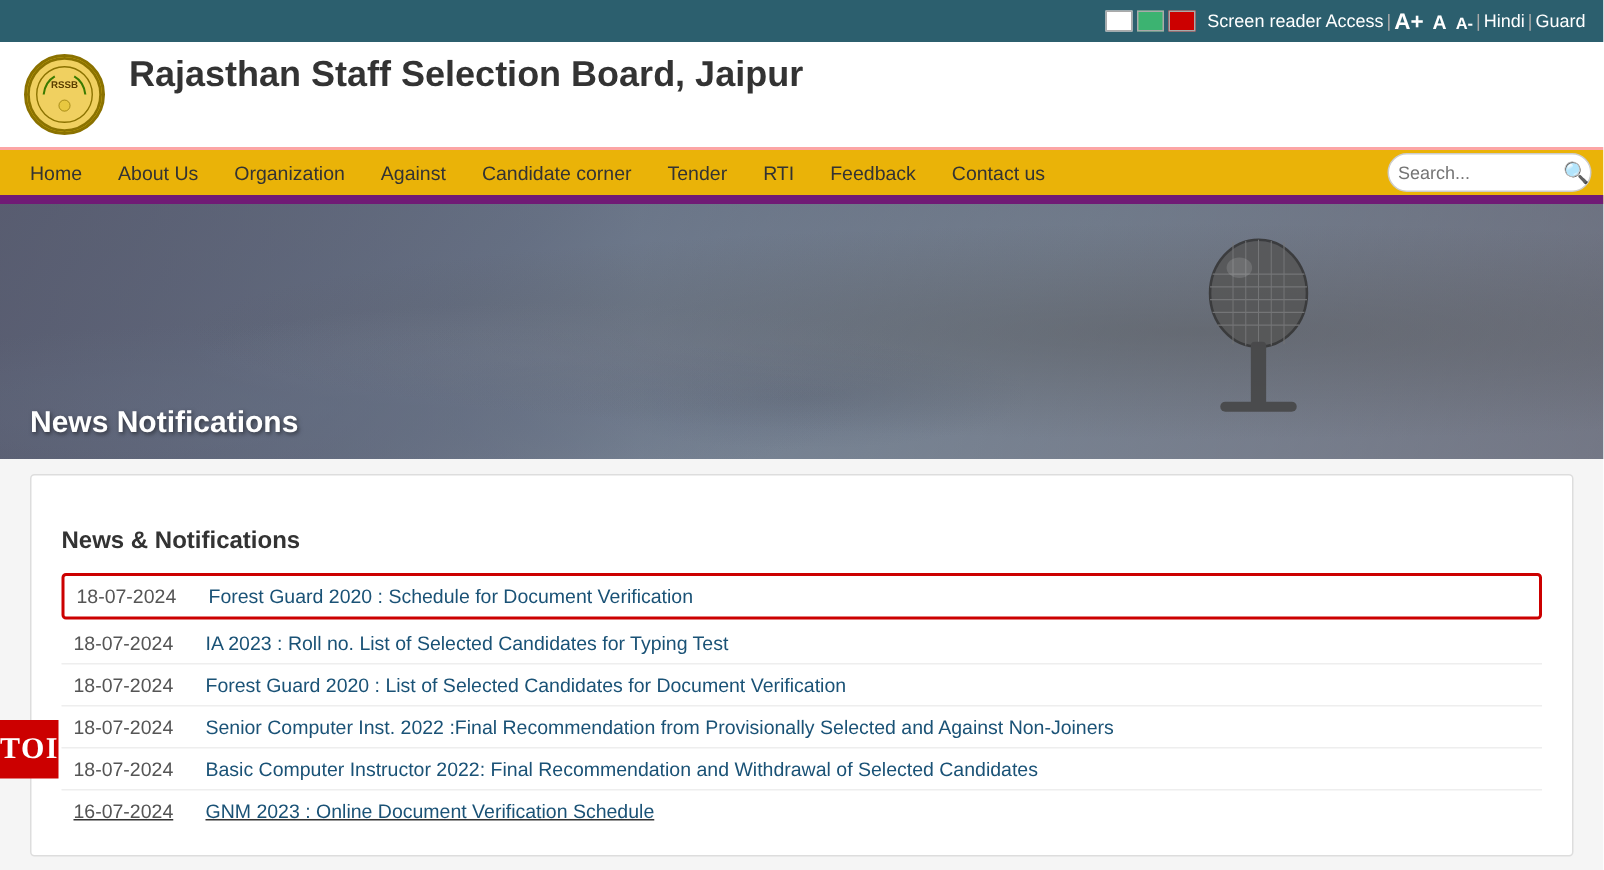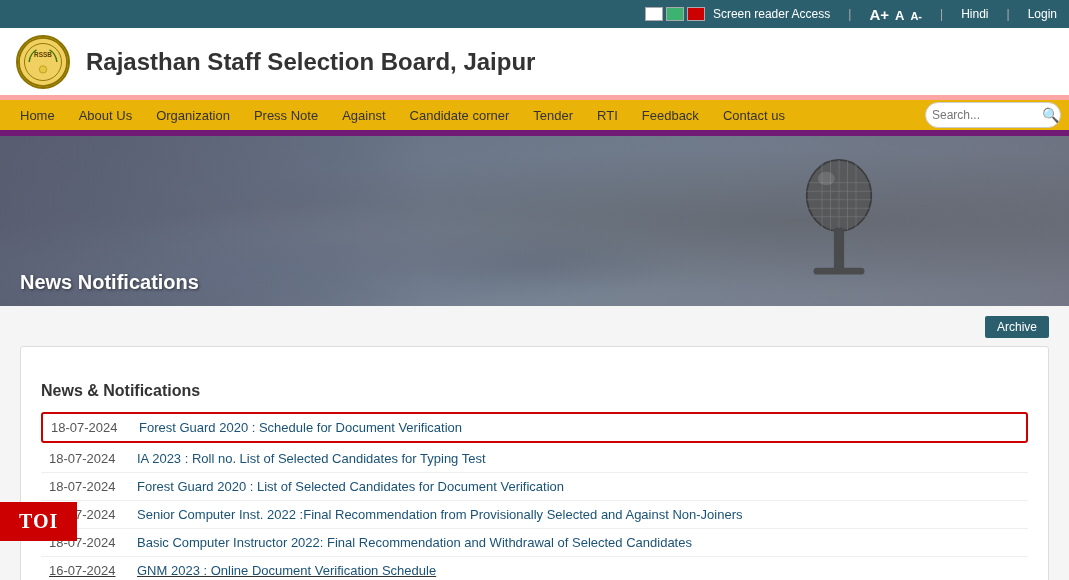--- a/index.html
+++ b/index.html
@@ -13,36 +13,36 @@
       align-items: center;
       justify-content: flex-end;
       padding: 0 12px;
       gap: 8px;
     }
     .top-bar .color-boxes { display: flex; gap: 3px; }
     .top-bar .color-box { width: 18px; height: 14px; border: 1px solid #aaa; }
     .top-bar .color-box.white { background: #fff; }
     .top-bar .color-box.green { background: #3cb371; }
     .top-bar .color-box.red { background: #cc0000; }
-    .top-bar-links { display: flex; align-items: center; gap: 18px; color: #fff; font-size: 12px; }
+    .top-bar-links { display: flex; align-items: center; gap: 2px; color: #fff; font-size: 12px; }
     .top-bar-links span { cursor: pointer; }
     .top-bar-links .sep { color: #aaa; }
     .font-size-btns { display: flex; gap: 3px; align-items: baseline; color: #fff; }
     .font-size-btns span { cursor: pointer; }
     .font-size-btns .lg { font-size: 15px; font-weight: bold; }
     .font-size-btns .md { font-size: 13px; font-weight: bold; }
     .font-size-btns .sm { font-size: 11px; font-weight: bold; }
 
     
     .header {
       background: #fff;
       display: flex;
-      align-items: center;
+      align-items: flex-start;
       padding: 8px 16px;
-      border-bottom: 5px solid #fca5a5;
+      border-bottom: 2px solid #fca5a5;
       height: 72px;
     }
     .logo-circle {
       width: 54px;
       height: 54px;
       border-radius: 50%;
       background: radial-gradient(circle, #f5c842, #c8a800);
       border: 2px solid #8b7200;
       display: flex;
       align-items: center;
@@ -203,26 +203,26 @@
     .notification-item.highlighted {
       border: 2px solid #cc0000;
       border-radius: 3px;
       margin-bottom: 2px;
     }
 
     
     .toi-badge {
       position: fixed;
       left: 0;
-      top: 502px;
+      top: 480px;
       background: #cc0000;
       color: #fff;
       font-weight: bold;
       font-size: 20px;
-      padding: 8px 19px;
+      padding: 8px 0;
       z-index: 999;
       font-family: 'Times New Roman', serif;
       letter-spacing: 1px;
     }
   </style>
 </head>
 <body>
 
 <div class="top-bar">
   <div class="color-boxes">
@@ -236,21 +236,21 @@
     <div class="font-size-btns">
       <span class="lg">A+</span>
       <span class="sep"> </span>
       <span class="md">A</span>
       <span class="sep"> </span>
       <span class="sm">A-</span>
     </div>
     <span class="sep">|</span>
     <span>Hindi</span>
     <span class="sep">|</span>
-    <span>Login</span>
+    <span>Guard</span>
   </div>
 </div>
 
 <div class="header">
   <div class="logo-circle">
     <svg viewBox="0 0 54 54" width="54" height="54">
       <circle cx="27" cy="27" r="26" fill="#f0d060" stroke="#8b7200" stroke-width="2"></circle>
       <circle cx="27" cy="27" r="20" fill="none" stroke="#8b7200" stroke-width="1"></circle>
       <text x="27" y="22" text-anchor="middle" font-size="7" fill="#5a3e00" font-weight="bold">RSSB</text>
 
@@ -260,21 +260,20 @@
     </svg>
   </div>
   <div class="header-title">Rajasthan Staff Selection Board, Jaipur</div>
 </div>
 
 <div class="nav-bar">
   <div class="nav-items">
     <div class="nav-item">Home</div>
     <div class="nav-item">About Us</div>
     <div class="nav-item">Organization</div>
-    <div class="nav-item">Press Note</div>
     <div class="nav-item">Against</div>
     <div class="nav-item">Candidate corner</div>
     <div class="nav-item">Tender</div>
     <div class="nav-item">RTI</div>
     <div class="nav-item">Feedback</div>
     <div class="nav-item">Contact us</div>
   </div>
   <div class="nav-search">
     <input type="text" placeholder="Search..." style="">
     <span class="search-icon">🔍</span>
@@ -305,23 +304,20 @@
       <rect x="54" y="108" width="12" height="50" fill="#444" rx="3"></rect>
       <rect x="30" y="155" width="60" height="8" fill="#444" rx="4"></rect>
 
       <ellipse cx="45" cy="50" rx="10" ry="8" fill="rgba(255,255,255,0.15)"></ellipse>
     </svg>
   </div>
   <div class="hero-title-box">News Notifications</div>
 </div>
 
 <div class="content-area">
-  <div class="archive-btn-row">
-    <button class="archive-btn">Archive</button>
-  </div>
   <div class="notifications-box">
     <div class="notifications-title">News &amp; Notifications</div>
 
     <div class="notification-item highlighted">
       <span class="date">18-07-2024</span>
       <span class="text">Forest Guard 2020 : Schedule for Document Verification</span>
     </div>
     <div class="notification-item">
       <span class="date">18-07-2024</span>
       <span class="text">IA 2023 : Roll no. List of Selected Candidates for Typing Test</span>

